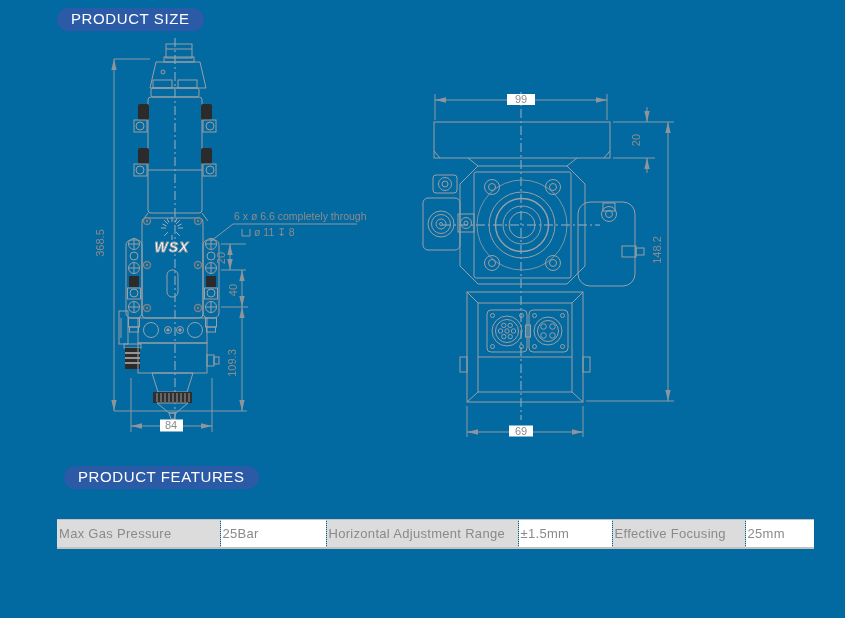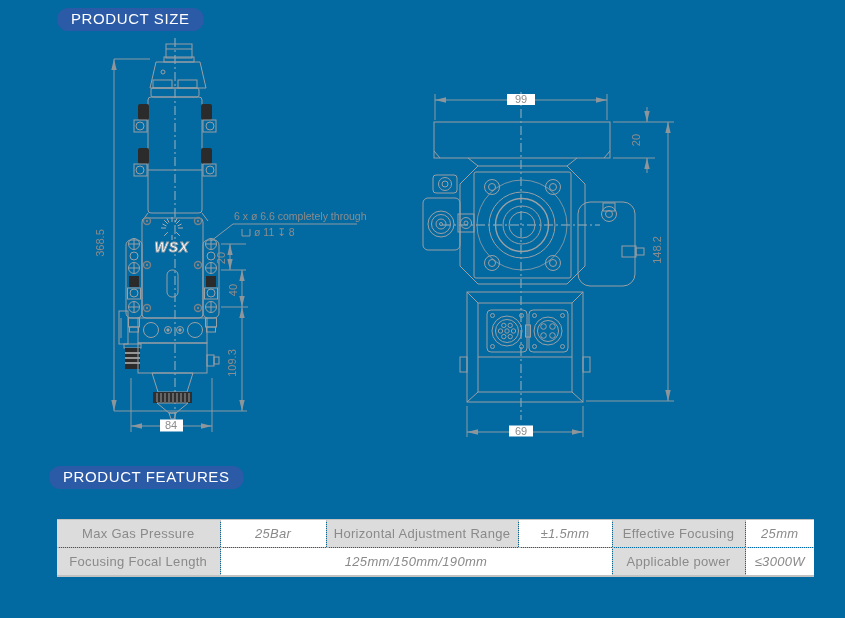--- a/index.html
+++ b/index.html
@@ -1,34 +1,34 @@
 <!DOCTYPE html>
 <html><head>
 <meta charset="utf-8">
 <style>
   html,body{margin:0;padding:0;background:#fff;}
   .page{position:relative;width:845px;height:618px;background:#0369a1;overflow:hidden;
         font-family:"Liberation Sans",sans-serif;}
   .badge{position:absolute;background:#2b5aa7;color:#ffffff;font-size:15px;letter-spacing:.6px;
          padding:2px 14px 4px 14px;border-radius:12px;white-space:nowrap;}
   .badge.size{left:57px;top:8px;}
-  .badge.features{left:49px;top:466px;}
+  .badge.features{left:64px;top:466px;}
   svg.drawing{position:absolute;left:0;top:0;}
   svg text{font-family:"Liberation Sans",sans-serif;font-size:11px;fill:#8c8c8c;stroke:none;}
   svg text.small{font-size:10.5px;}
   .spec-table{position:absolute;left:57px;top:519px;width:757px;border-collapse:collapse;
               table-layout:fixed;border-top:1px solid #c2c2c2;border-bottom:2px solid #c2c2c2;}
-  .spec-table td{height:27px;text-align:center;vertical-align:middle;font-size:13px;
+  .spec-table td{height:27px;vertical-align:middle;font-size:13px;
                  color:#8a8a8a;letter-spacing:.3px;border-right:1px dotted #bdbdbd;
                  border-bottom:1px dotted #bdbdbd;padding:0 2px;white-space:nowrap;
                  overflow:hidden;}
   .spec-table tr:last-child td{border-bottom:none;}
   .spec-table td:last-child{border-right:none;}
   .spec-table td.lbl{background:#dcdcdc;}
-  .spec-table td.val{background:#ffffff;font-style:italic;}
+  .spec-table td.val{background:#ffffff;}
 </style>
 </head>
 <body>
 
 <div class="page">
 
   <div class="badge size">PRODUCT SIZE</div>
 
   <svg class="drawing" width="845" height="618" viewBox="0 0 845 618">
     <defs>
@@ -331,22 +331,16 @@
     </colgroup>
     <tbody>
         <tr>
       <td class="lbl">Max Gas Pressure</td>
       <td class="val">25Bar</td>
       <td class="lbl">Horizontal Adjustment Range</td>
       <td class="val">±1.5mm</td>
       <td class="lbl">Effective Focusing</td>
       <td class="val">25mm</td>
     </tr>
-    <tr>
-      <td class="lbl">Focusing Focal Length</td>
-      <td class="val" colspan="3">125mm/150mm/190mm</td>
-      <td class="lbl">Applicable power</td>
-      <td class="val">≤3000W</td>
-    </tr>
   </tbody>
     </table>
 
 </div>
 
 </body></html>

